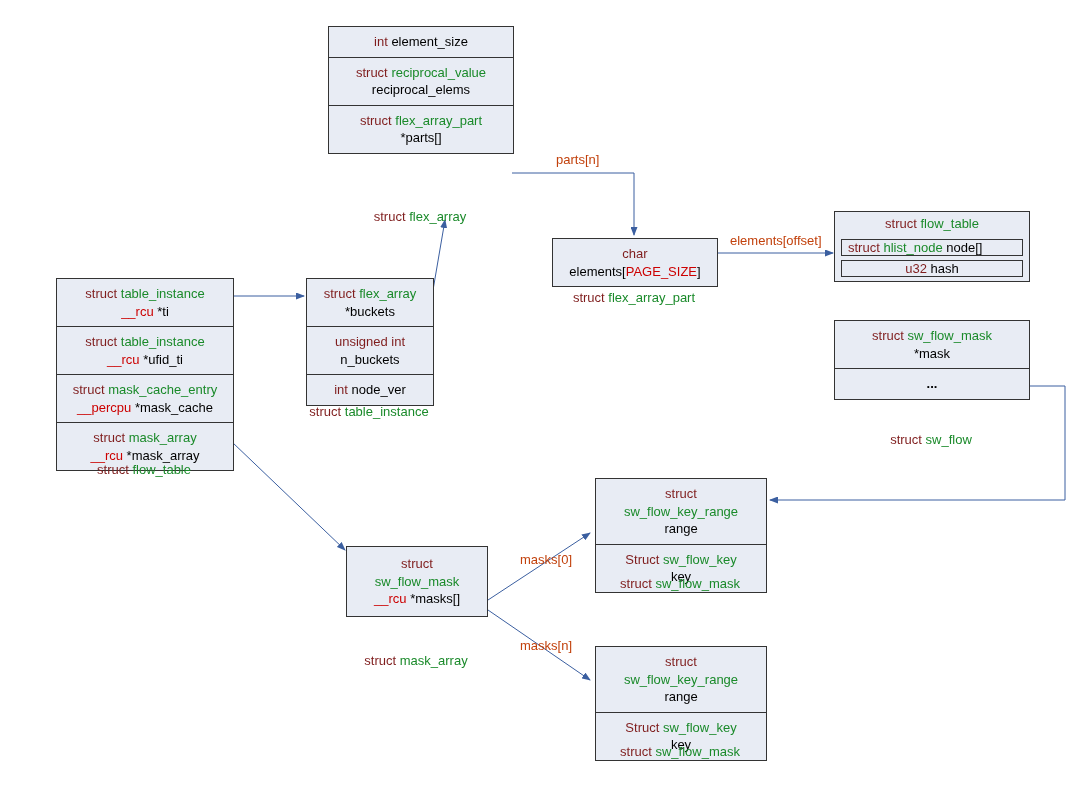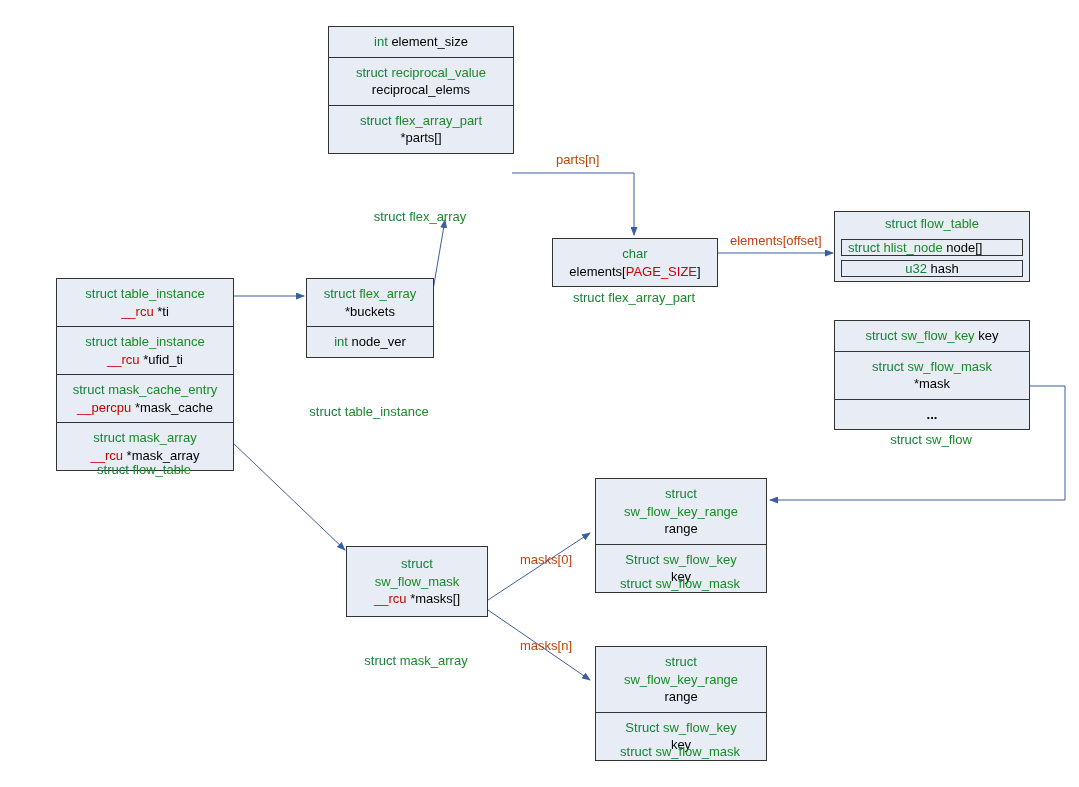--- a/index.html
+++ b/index.html
@@ -27,21 +27,21 @@
   .caption {
     position: absolute;
     text-align: center;
     font-size: 13px;
   }
   .arrow-label {
     position: absolute;
     font-size: 13px;
     color: #c2410c;
   }
-  .kw { color: #15803d; }
+  .kw { color: #7f1d1d; }
   .type { color: #1a8a2a; }
   .attr { color: #c00; text-align: center; }
   .red { color: #c00; }
   .inner {
     border: 1px solid #333;
     margin: 4px 6px;
     padding: 0 6px;
     background: #e8ecf4;
   }
   .title-cell {
@@ -100,32 +100,32 @@
 <div class="box" style="left:56px; top:278px; width:176px;">
   <div class="cell"><span class="kw">struct</span> <span class="type">table_instance</span><br><span class="attr">__rcu</span> <span>*ti</span></div>
   <div class="cell"><span class="kw">struct</span> <span class="type">table_instance</span><br><span class="attr">__rcu</span> <span>*ufid_ti</span></div>
   <div class="cell"><span class="kw">struct</span> <span class="type">mask_cache_entry</span><br><span class="attr">__percpu</span> <span>*mask_cache</span></div>
   <div class="cell"><span class="kw">struct</span> <span class="type">mask_array</span><br><span class="attr">__rcu</span> <span>*mask_array</span></div>
 </div>
 <div class="caption" style="left:56px; top:462px; width:176px;"><span class="kw">struct</span> <span class="type">flow_table</span></div>
 
 <div class="box" style="left:306px; top:278px; width:126px;">
   <div class="cell"><span class="kw">struct</span> <span class="type">flex_array</span><br><span>*buckets</span></div>
+  <div class="cell"><span class="kw">unsigned int</span><br><span>n_buckets</span></div>
   <div class="cell"><span class="kw">int</span> <span>node_ver</span></div>
 </div>
 <div class="caption" style="left:286px; top:404px; width:166px;"><span class="kw">struct</span>  <span class="type">table_instance</span></div>
 
 <div class="box" style="left:834px; top:211px; width:194px;">
   <div class="title-cell"><span class="kw">struct</span> <span class="type">flow_table</span></div>
   <div class="inner"><span class="kw">struct</span> <span class="type">hlist_node</span> <span>node[]</span></div>
   <div class="inner" style="text-align:center;"><span class="kw">u32</span> <span>hash</span></div>
 </div>
 
 <div class="box" style="left:834px; top:320px; width:194px;">
-  <div class="cell"><span class="kw">struct</span> <span class="type">sw_flow_key</span> <span>key</span></div>
   <div class="cell"><span class="kw">struct</span> <span class="type">sw_flow_mask</span><br><span>*mask</span></div>
   <div class="cell" style="font-weight:bold;"><span>...</span></div>
 </div>
 <div class="caption" style="left:834px; top:432px; width:194px;"><span class="kw">struct</span>  <span class="type">sw_flow</span></div>
 
 <div class="box" style="left:346px; top:546px; width:140px;">
   <div class="cell" style="padding:8px 8px;"><span class="kw">struct</span><br><span class="type">sw_flow_mask</span><br><span class="attr">__rcu</span> <span>*masks[]</span></div>
 </div>
 <div class="caption" style="left:346px; top:653px; width:140px;"><span class="kw">struct</span> <span class="type">mask_array</span></div>
 

